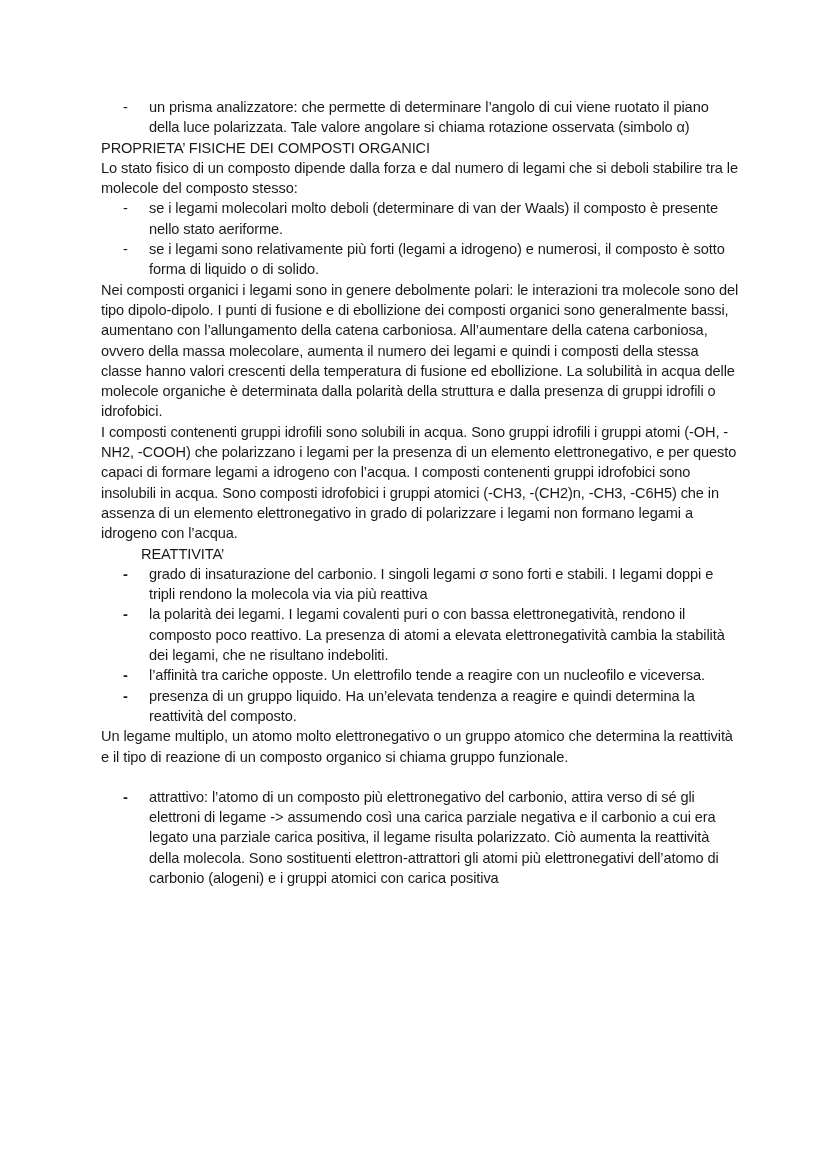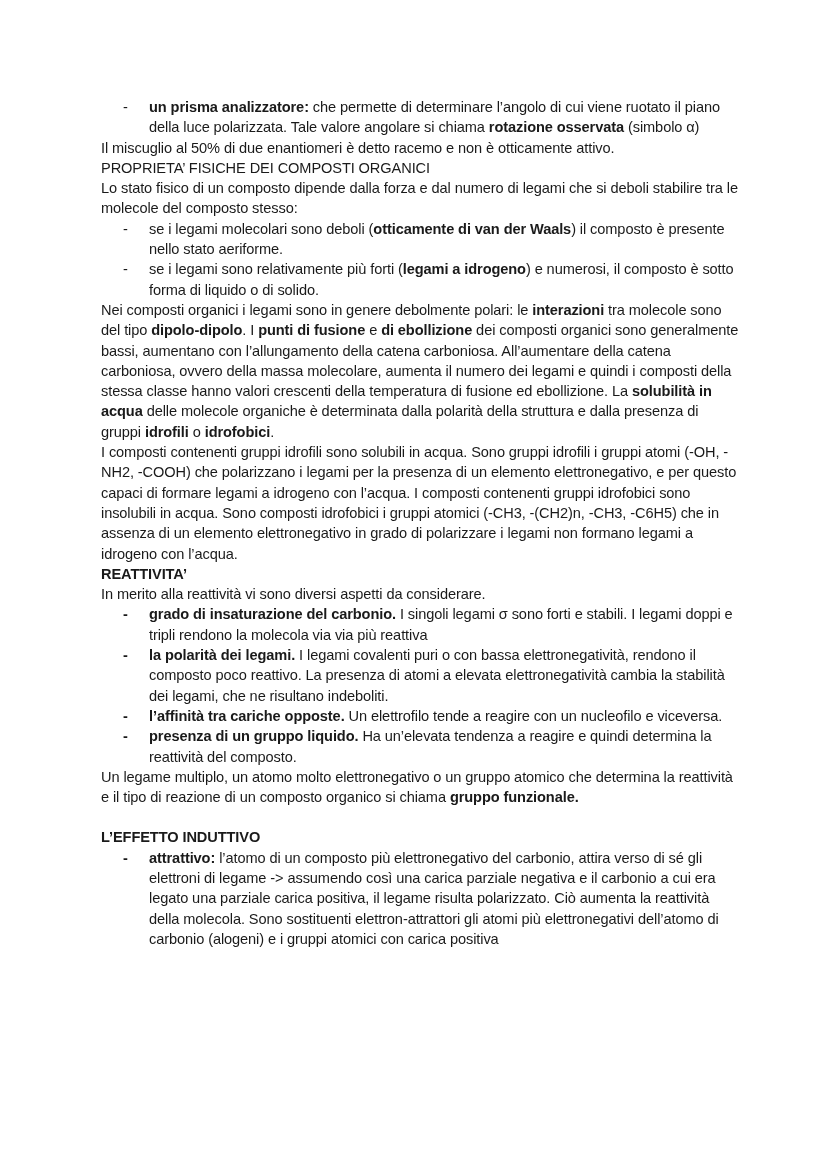--- a/index.html
+++ b/index.html
@@ -4,63 +4,61 @@
 <style>
   html, body { margin: 0; padding: 0; background: #ffffff; }
   body { width: 828px; height: 1169px; position: relative; overflow: hidden; }
   .page {
     position: absolute; left: 101px; top: 97px; width: 640px;
     font-family: "Liberation Sans", sans-serif;
     font-size: 14.6px; line-height: 20.3px; color: #1a1a1a;
     letter-spacing: -0.1px;
   }
   p { margin: 0; }
-  b { font-weight: bold; }
+  b { font-weight: normal; }
   .ital { }
-  .head { font-weight: bold; }
+  .head { font-weight: normal; margin-left: 40px; }
   ul { list-style: none; margin: 0; padding: 0; }
   li { position: relative; padding-left: 48px; }
   li .dash { position: absolute; left: 22px; top: 0; }
   li .dash.bold { font-weight: bold; }
   .gap { height: 20px; }
 </style>
 </head>
 <body>
 
 <div class="page">
 
   <ul>
     <li>
       <span class="dash">-</span>
       <b>un prisma analizzatore:</b><span> che permette di determinare l’angolo di cui viene ruotato il piano della luce polarizzata. Tale valore angolare si chiama </span><b>rotazione osservata</b><span> (simbolo α)</span>
     </li>
   </ul>
 
-  <p>Il miscuglio al 50% di due enantiomeri è detto racemo e non è otticamente attivo.</p>
 
   <p class="ital">PROPRIETA’ FISICHE DEI COMPOSTI ORGANICI</p>
   <p>Lo stato fisico di un composto dipende dalla forza e dal numero di legami che si deboli stabilire tra le molecole del composto stesso:</p>
 
   <ul>
     <li>
       <span class="dash">-</span>
-      <span>se i legami molecolari sono deboli (</span><b>otticamente di van der Waals</b><span>) il composto è presente nello stato aeriforme.</span>
+      <span>se i legami molecolari molto deboli (</span><b>determinare di van der Waals</b><span>) il composto è presente nello stato aeriforme.</span>
     </li>
     <li>
       <span class="dash">-</span>
       <span>se i legami sono relativamente più forti (</span><b>legami a idrogeno</b><span>) e numerosi, il composto è sotto forma di liquido o di solido.</span>
     </li>
   </ul>
 
   <p><span>Nei composti organici i legami sono in genere debolmente polari: le </span><b>interazioni</b><span> tra molecole sono del tipo </span><b>dipolo-dipolo</b><span>. I </span><b>punti di fusione</b><span> e </span><b>di ebollizione</b><span> dei composti organici sono generalmente bassi, aumentano con l’allungamento della catena carboniosa. All’aumentare della catena carboniosa, ovvero della massa molecolare, aumenta il numero dei legami e quindi i composti della stessa classe hanno valori crescenti della temperatura di fusione ed ebollizione.  La </span><b>solubilità in acqua</b><span> delle molecole organiche è determinata dalla polarità della struttura e dalla presenza di gruppi </span><b>idrofili</b><span> o </span><b>idrofobici</b><span>.</span></p>
 
   <p>I composti contenenti gruppi idrofili sono solubili in acqua. Sono gruppi idrofili i gruppi atomi (-OH, -NH2, -COOH) che polarizzano i legami per la presenza di un elemento elettronegativo, e per questo  capaci di formare legami a idrogeno con l’acqua. I composti contenenti gruppi idrofobici sono insolubili in acqua. Sono composti idrofobici i gruppi atomici (-CH3, -(CH2)n, -CH3, -C6H5) che in assenza di un elemento elettronegativo in grado di polarizzare i legami non formano legami a idrogeno con l’acqua.</p>
 
   <p class="head">REATTIVITA’</p>
-  <p>In merito alla reattività vi sono diversi aspetti da considerare.</p>
 
   <ul>
     <li>
       <span class="dash bold">-</span>
       <b>grado di insaturazione del carbonio.</b><span> I singoli legami σ sono forti e stabili. I legami doppi e tripli rendono la molecola via via più reattiva</span>
     </li>
     <li>
       <span class="dash bold">-</span>
       <b>la polarità dei legami.</b><span> I legami covalenti puri o con bassa elettronegatività, rendono il composto poco reattivo. La presenza di atomi a elevata elettronegatività cambia la stabilità dei legami, che ne risultano indeboliti.</span>
     </li>
@@ -71,21 +69,20 @@
     <li>
       <span class="dash bold">-</span>
       <b>presenza di un gruppo liquido.</b><span> Ha un’elevata tendenza a reagire e quindi determina la reattività del composto.</span>
     </li>
   </ul>
 
   <p><span>Un legame multiplo, un atomo molto elettronegativo o un gruppo atomico che determina la reattività e il tipo di reazione di un composto organico si chiama </span><b>gruppo funzionale.</b></p>
 
   <div class="gap"></div>
 
-  <p class="head">L’EFFETTO INDUTTIVO</p>
 
   <ul>
     <li>
       <span class="dash bold">-</span>
       <b>attrattivo:</b><span> l’atomo di un composto più elettronegativo del carbonio, attira verso di sé gli elettroni di legame -&gt; assumendo così una carica parziale negativa e il carbonio a cui era legato una parziale carica positiva, il legame risulta polarizzato. Ciò aumenta la reattività della molecola. Sono sostituenti elettron-attrattori gli atomi più elettronegativi dell’atomo di carbonio (alogeni) e i  gruppi atomici con carica positiva</span>
     </li>
   </ul>
 
 </div>
 

